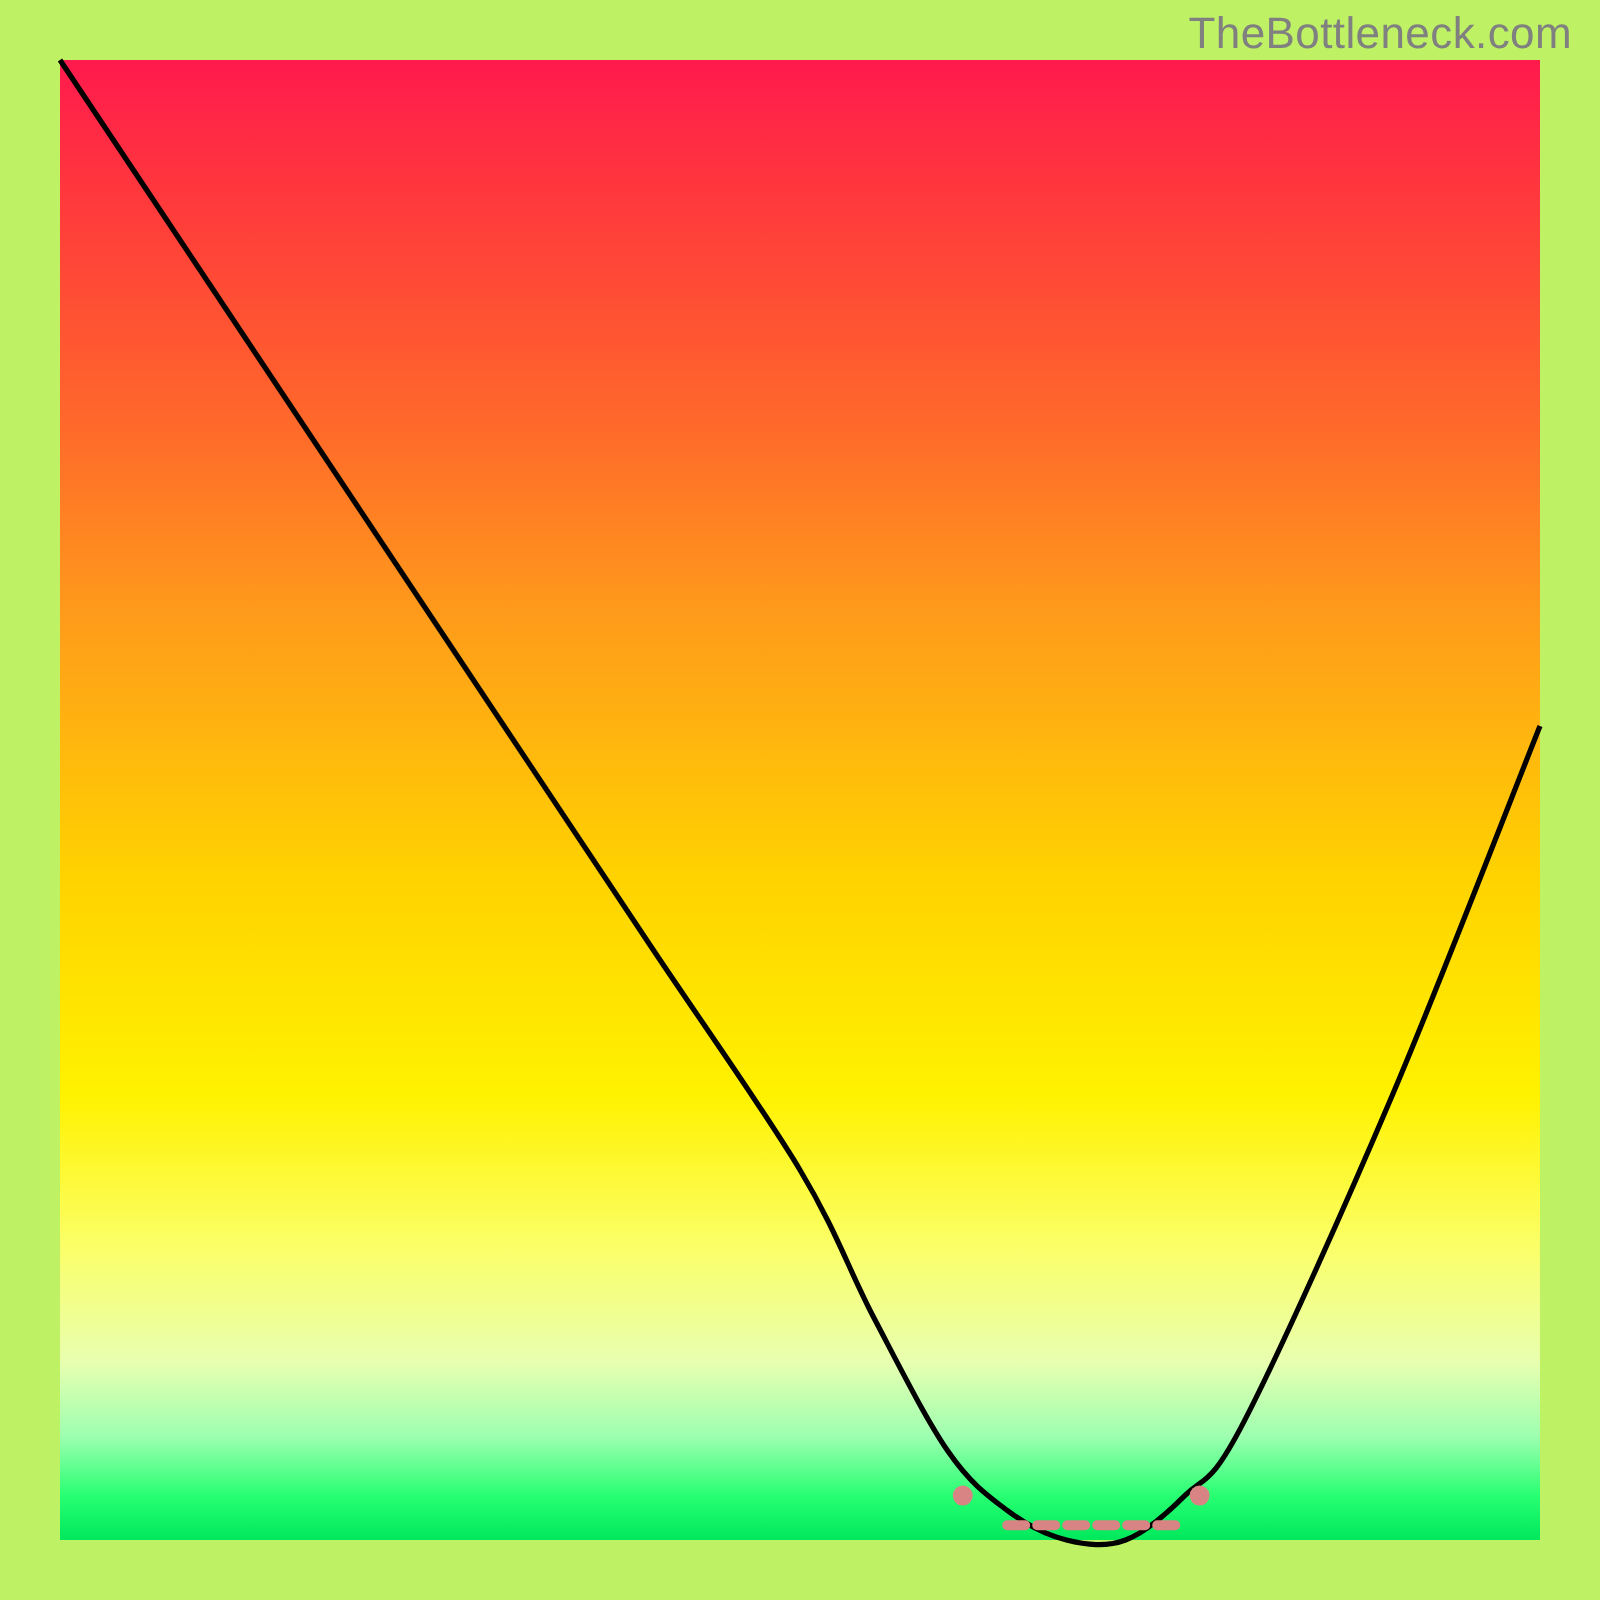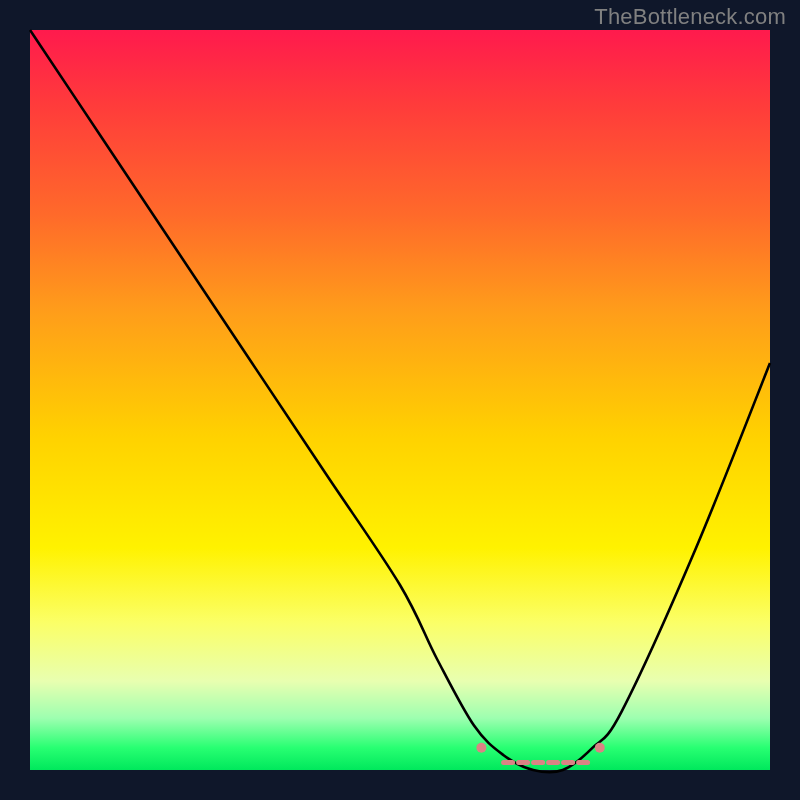--- a/index.html
+++ b/index.html
@@ -7,21 +7,21 @@
     padding: 0;
     width: 800px;
     height: 800px;
     background: #000000;
     overflow: hidden;
   }
   .frame {
     position: relative;
     width: 800px;
     height: 800px;
-    background: #0f172a;
+    background: #bef264;
   }
   .watermark {
     position: absolute;
     top: 4px;
     right: 14px;
     font-family: Arial, Helvetica, sans-serif;
     font-size: 22px;
     font-weight: 500;
     color: #808080;
     letter-spacing: 0.2px;

